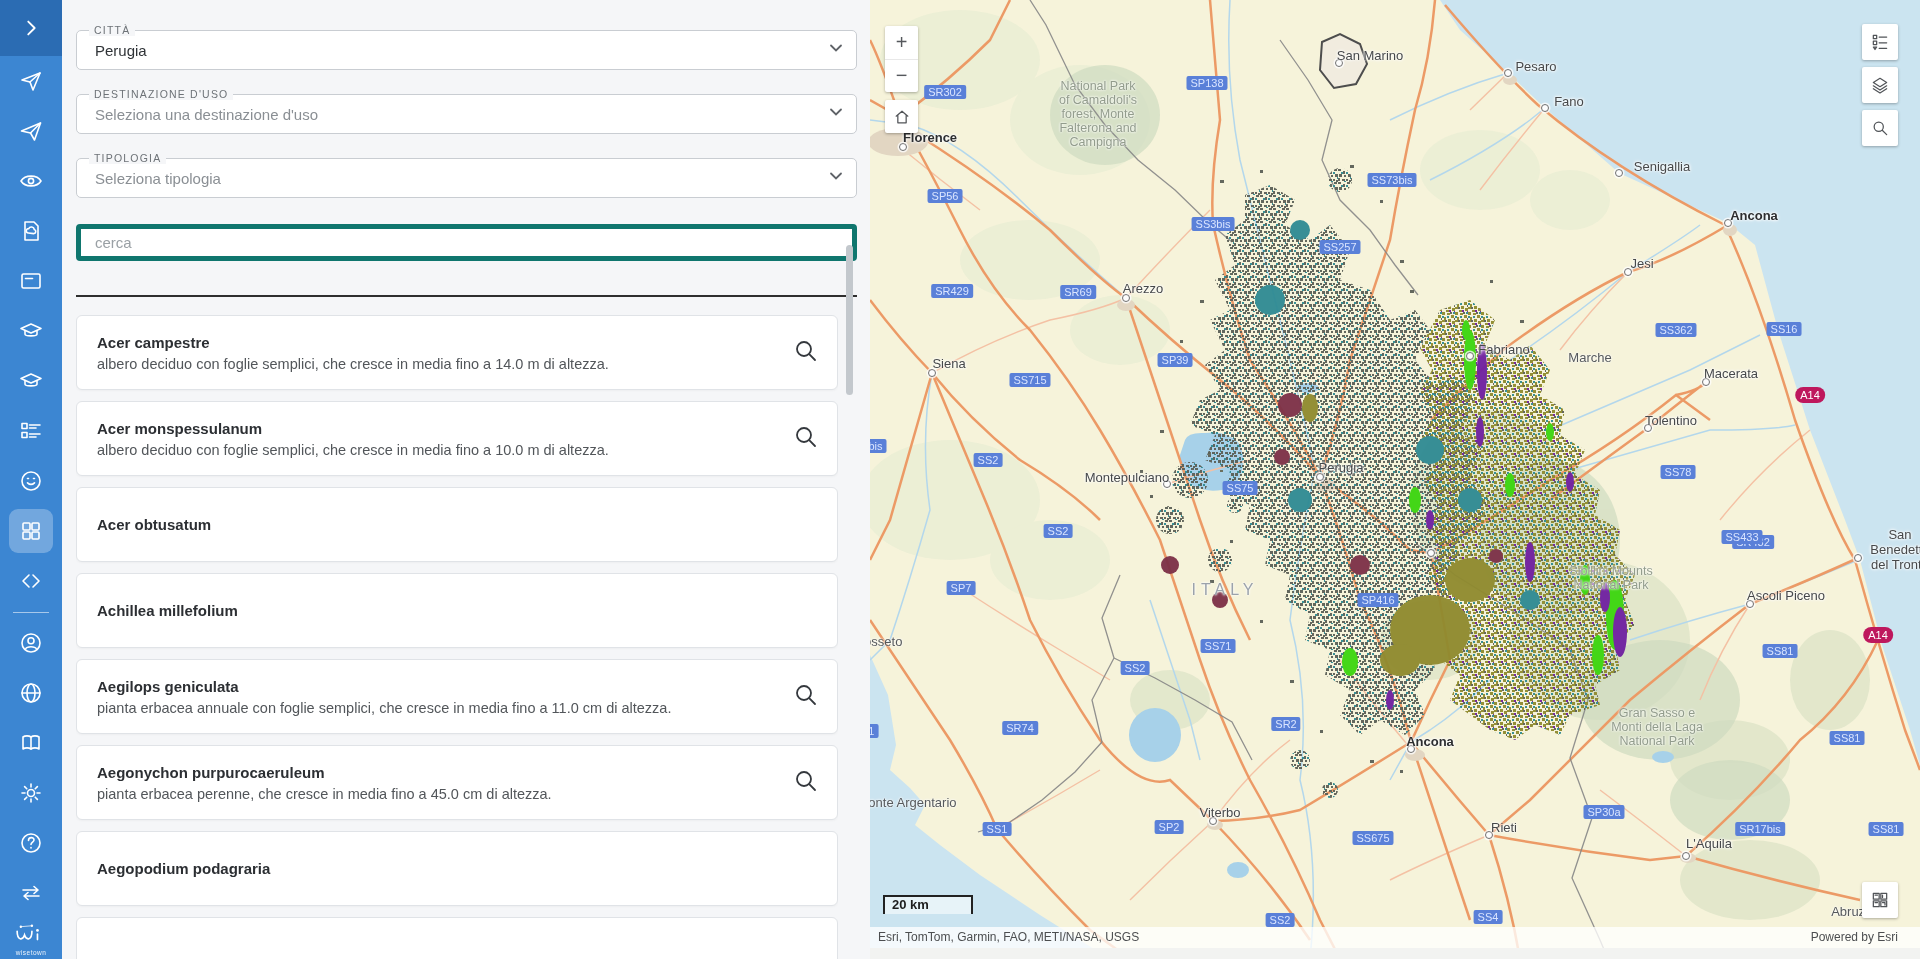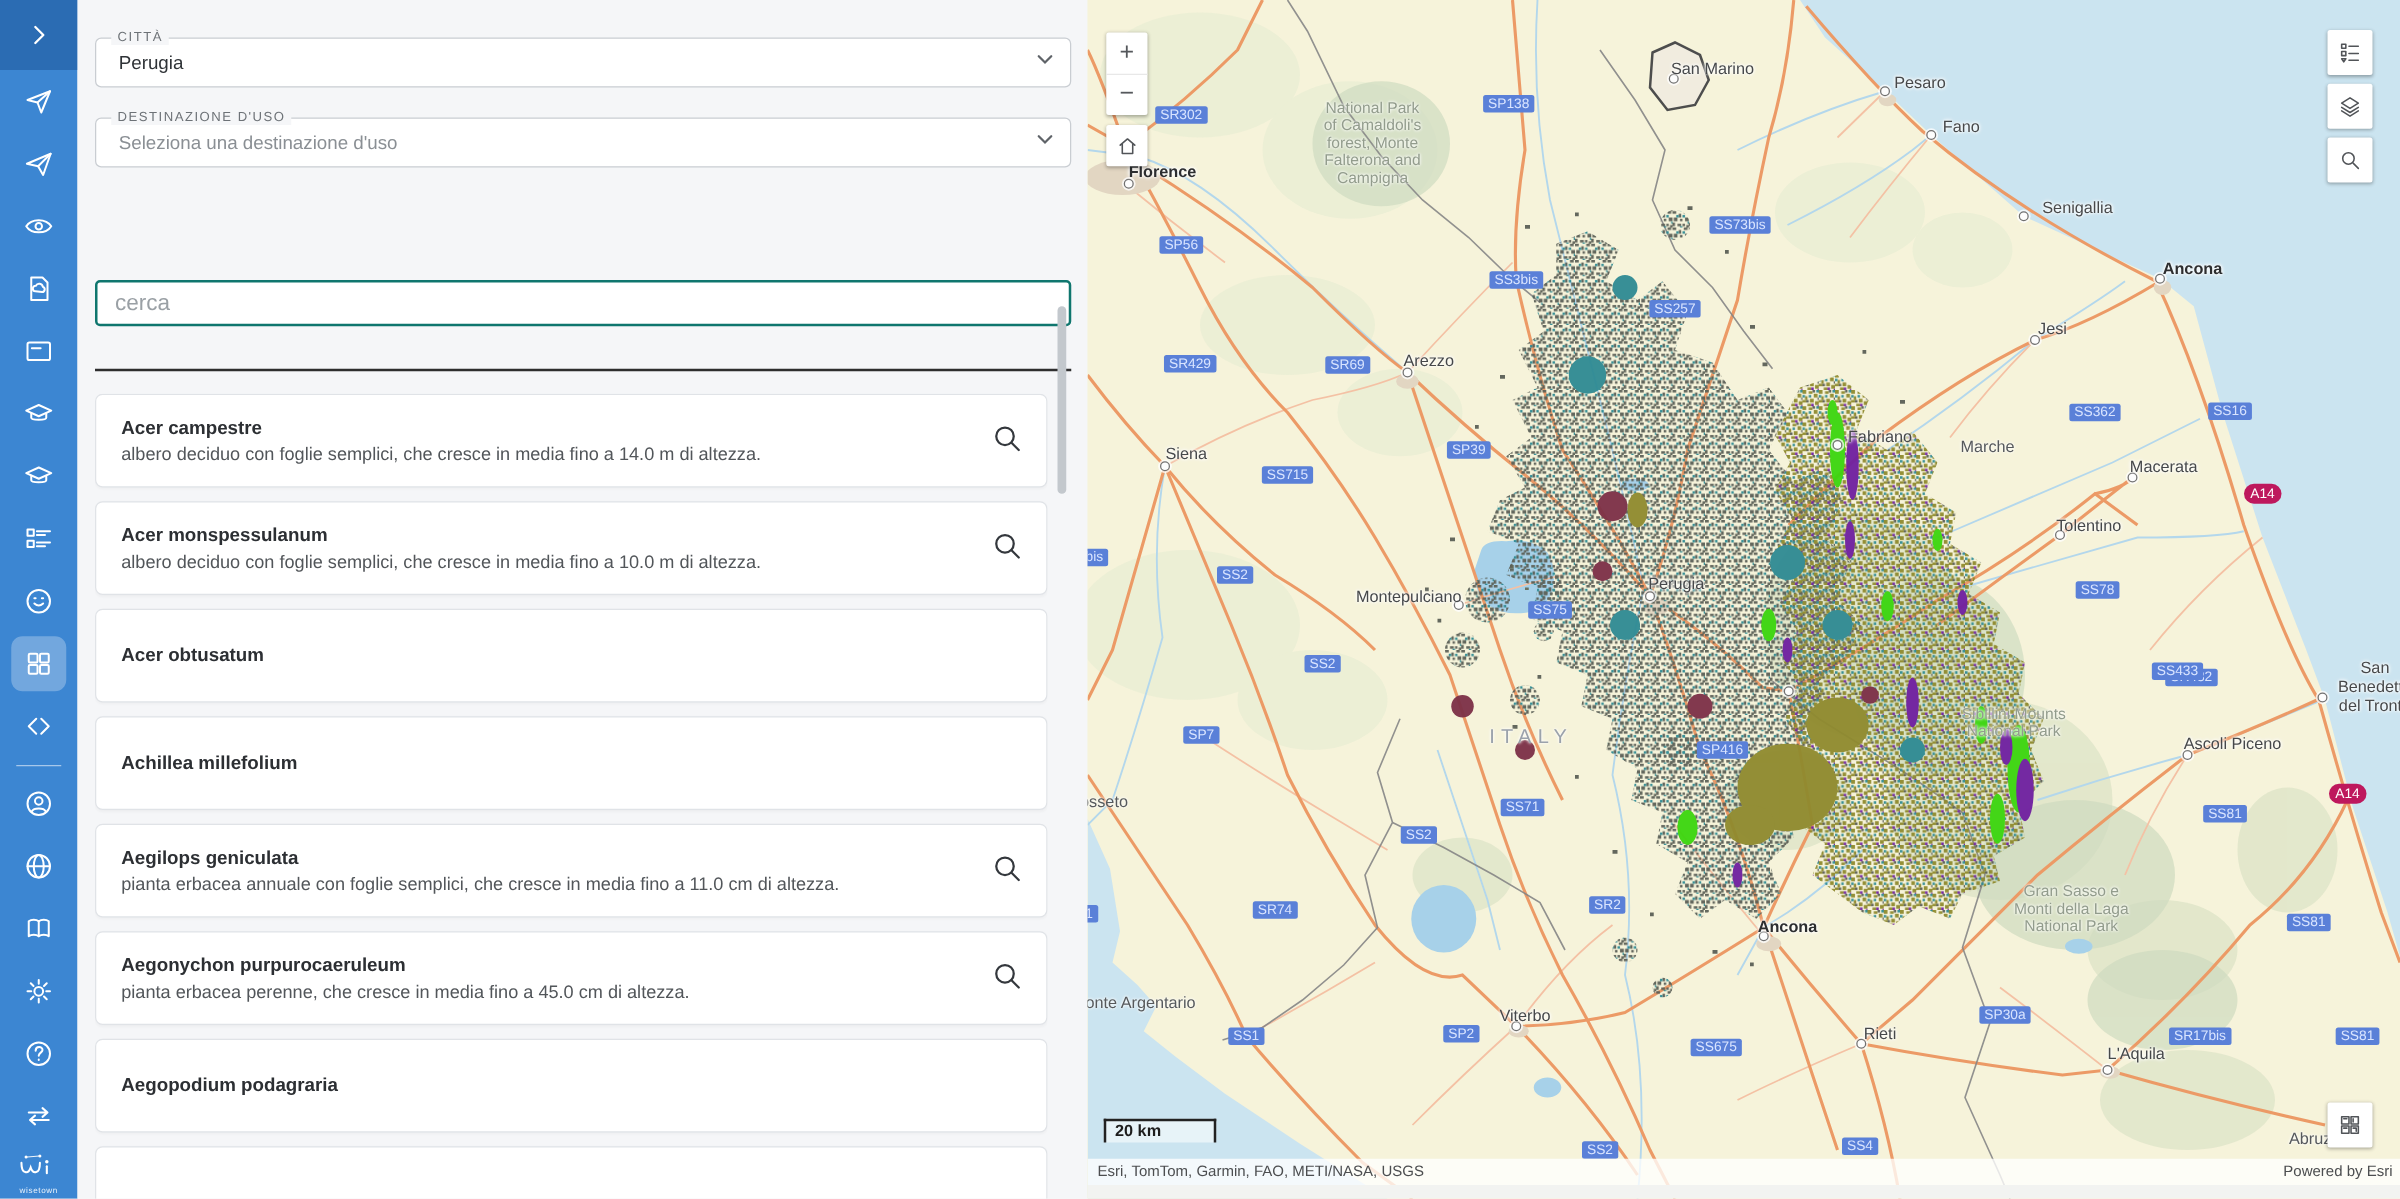--- a/index.html
+++ b/index.html
@@ -19,21 +19,21 @@
   #sb-logo .cap { color:#eaf2fb; font-size:6.5px; letter-spacing:.5px; margin-top:-2px; }
 
   
   #panel { position:absolute; left:62px; top:0; width:808px; height:959px; background:#f5f6f8; }
   .field { position:absolute; left:14px; width:781px; height:40px; background:#fff; border:1px solid #c9cdd2; border-radius:5px; display:flex; align-items:center; padding:0 34px 0 18px; cursor:pointer; }
   .field .flabel { position:absolute; top:-7px; left:12px; background:#f5f6f8; padding:0 5px; font-size:10.5px; letter-spacing:1.2px; color:#6d7277; }
   .field .fvalue { font-size:15px; color:#2f3337; }
   .field .fvalue.placeholder { color:#8a8f94; }
   .field .chev { position:absolute; right:10px; top:50%; transform:translateY(-50%); }
   #search-box { position:absolute; left:14px; top:224px; width:781px; height:37px; }
-  #search-box input { width:100%; height:100%; border:2px solid #0f766e; border-radius:4px; background:#fff; padding:0 14px; font-size:18px; color:#ef4444; font-family:"Liberation Sans",sans-serif; }
+  #search-box input { width:100%; height:100%; border:5px solid #0f766e; border-radius:4px; background:#fff; padding:0 14px; font-size:15px; color:#ef4444; font-family:"Liberation Sans",sans-serif; }
   #search-box input::placeholder { color:#9aa0a5; }
   #list-divider { position:absolute; left:14px; top:295px; width:781px; height:2px; background:#2e2e2e; }
   #plant-list { position:absolute; left:14px; top:315px; width:762px; height:644px; overflow:hidden; }
   .plant-card { position:relative; width:762px; height:75px; margin-bottom:11px; background:#fff; border:1px solid #e0e3e7; border-radius:6px; display:flex; flex-direction:column; justify-content:center; gap:5px; padding:0 60px 0 20px; box-shadow:0 1px 2px rgba(40,50,60,.04); cursor:pointer; }
   .plant-card .p-name { font-size:15px; font-weight:bold; color:#2c2f33; }
   .plant-card .p-desc { font-size:14.5px; color:#52565a; }
   .plant-card .p-search { position:absolute; right:16px; top:50%; transform:translateY(-50%); width:30px; height:30px; border:none; background:transparent; cursor:pointer; }
   #panel-scrollbar { position:absolute; left:784px; top:245px; width:7px; height:150px; background:#c3c8cd; border-radius:4px; cursor:pointer; }
 
   
@@ -50,21 +50,21 @@
 
   .map-btn { position:absolute; background:#fff; box-shadow:0 1px 3px rgba(0,0,0,.3); border:none; border-radius:2px; display:flex; align-items:center; justify-content:center; cursor:pointer; color:#4e5156; }
   #zoom-box { position:absolute; left:15px; top:26px; width:33px; height:66px; background:#fff; box-shadow:0 1px 3px rgba(0,0,0,.3); border-radius:2px; display:flex; flex-direction:column; }
   #zoom-box button { flex:1; border:none; background:transparent; font-size:20px; color:#55585c; cursor:pointer; font-family:"Liberation Sans",sans-serif; }
   #zoom-box button:first-child { border-bottom:1px solid #e8e8e8; }
   #home-btn { left:15px; top:100px; width:33px; height:33px; }
   .right-btn { left:992px; width:36px; height:36px; }
   .map-btn svg { width:20px; height:20px; stroke:#515458; fill:none; stroke-width:1.5; stroke-linecap:round; stroke-linejoin:round; }
   #scalebar { position:absolute; left:13px; top:895px; width:90px; height:19px; border:2px solid #222; border-bottom:none; background:rgba(255,255,255,.55); font-size:13px; font-weight:bold; color:#1d1d1d; padding:0 7px; line-height:16px; }
   #attr-bar { position:absolute; left:0; top:927px; width:1050px; height:21px; background:rgba(255,255,255,.78); font-size:12px; color:#4c4e50; padding:3px 8px; }
-  #attr-powered { position:absolute; right:6px; top:3px; }
+  #attr-powered { position:absolute; right:22px; top:3px; }
   #bottom-strip { position:absolute; left:0; top:948px; width:1050px; height:11px; background:#f2f3f1; }
 </style>
 </head>
 <body>
 
 <div id="app">
 
   <nav id="sidebar">
       <div class="top-band">
         <svg viewBox="0 0 24 24" style="width: 22px; height: 22px; stroke: rgb(255, 255, 255); fill: none; stroke-width: 2; stroke-linecap: round; stroke-linejoin: round;">
@@ -229,20 +229,27 @@
     <div class="field" style="top:30px">
       <span class="flabel">CITTÀ</span>
       <span class="fvalue">Perugia</span>
       <span class="chev"><svg width="20" height="20" viewBox="0 0 20 20">
             <polyline points="5,7.5 10,12.5 15,7.5" fill="none" stroke="#5f6368" stroke-width="1.8" stroke-linecap="round"></polyline>
           </svg></span>
     </div>
     <div class="field" style="top:94px">
       <span class="flabel">DESTINAZIONE D'USO</span>
       <span class="fvalue placeholder">Seleziona una destinazione d'uso</span>
+      <span class="chev"><svg width="20" height="20" viewBox="0 0 20 20">
+            <polyline points="5,7.5 10,12.5 15,7.5" fill="none" stroke="#5f6368" stroke-width="1.8" stroke-linecap="round"></polyline>
+          </svg></span>
+    </div>
+    <div class="field" style="top:158px">
+      <span class="flabel">TIPOLOGIA</span>
+      <span class="fvalue placeholder">Seleziona tipologia</span>
       <span class="chev"><svg width="20" height="20" viewBox="0 0 20 20">
             <polyline points="5,7.5 10,12.5 15,7.5" fill="none" stroke="#5f6368" stroke-width="1.8" stroke-linecap="round"></polyline>
           </svg></span>
     </div>
     <div id="search-box">
       <input type="text" placeholder="cerca" style="">
     </div>
     <div id="list-divider"></div>
     <div id="plant-list">
         <div class="plant-card">

